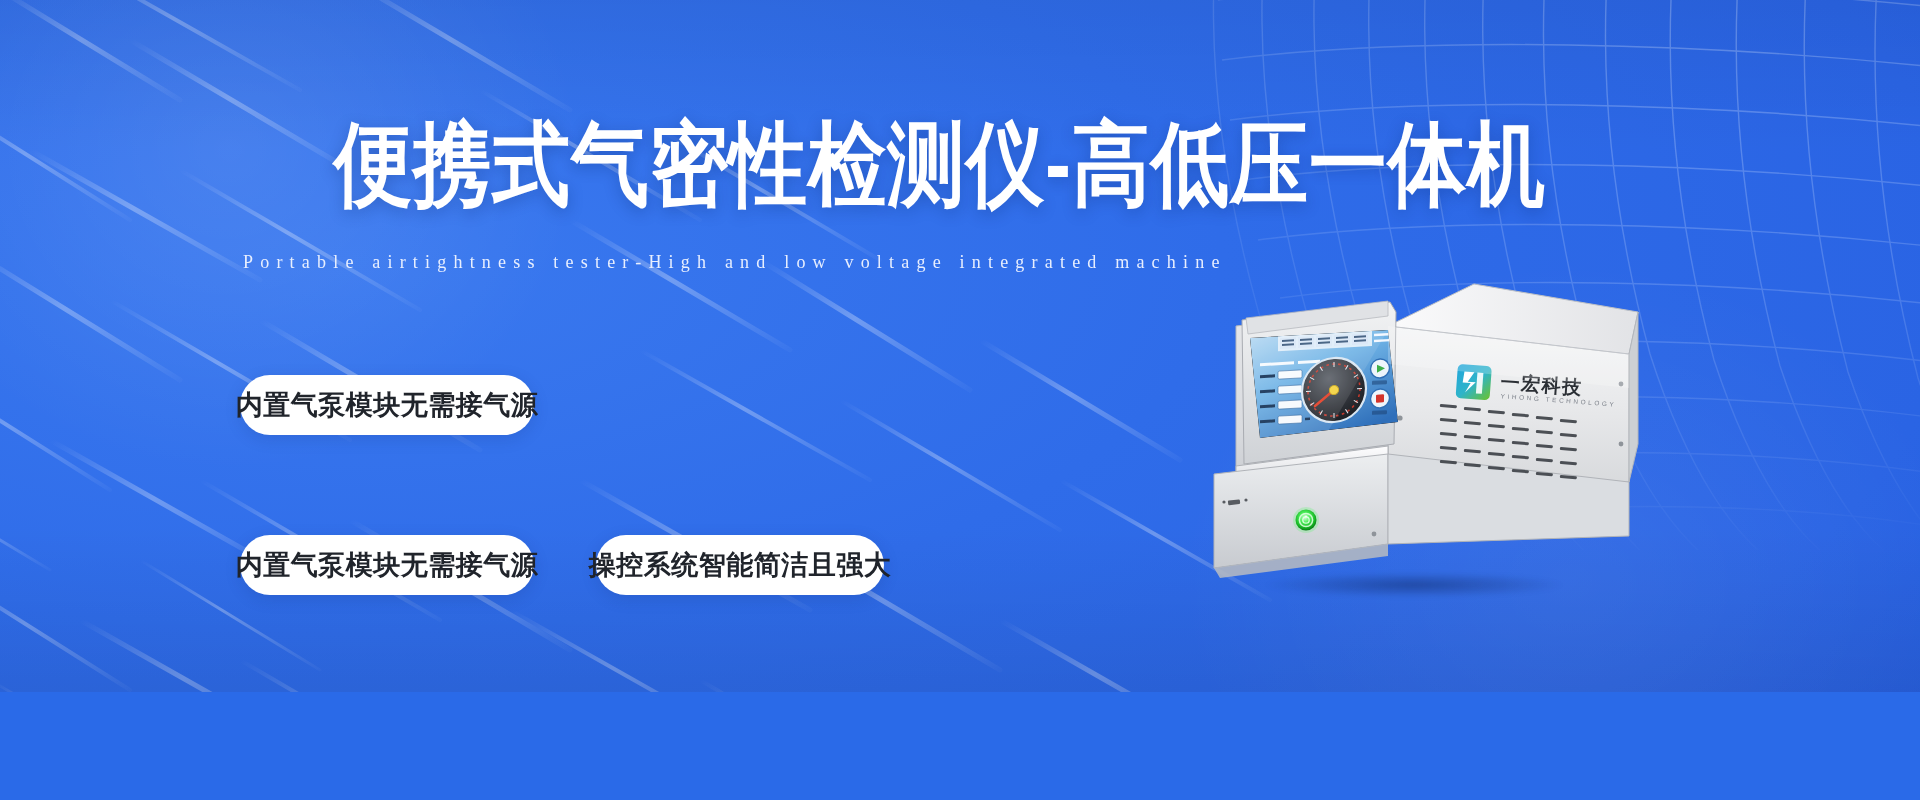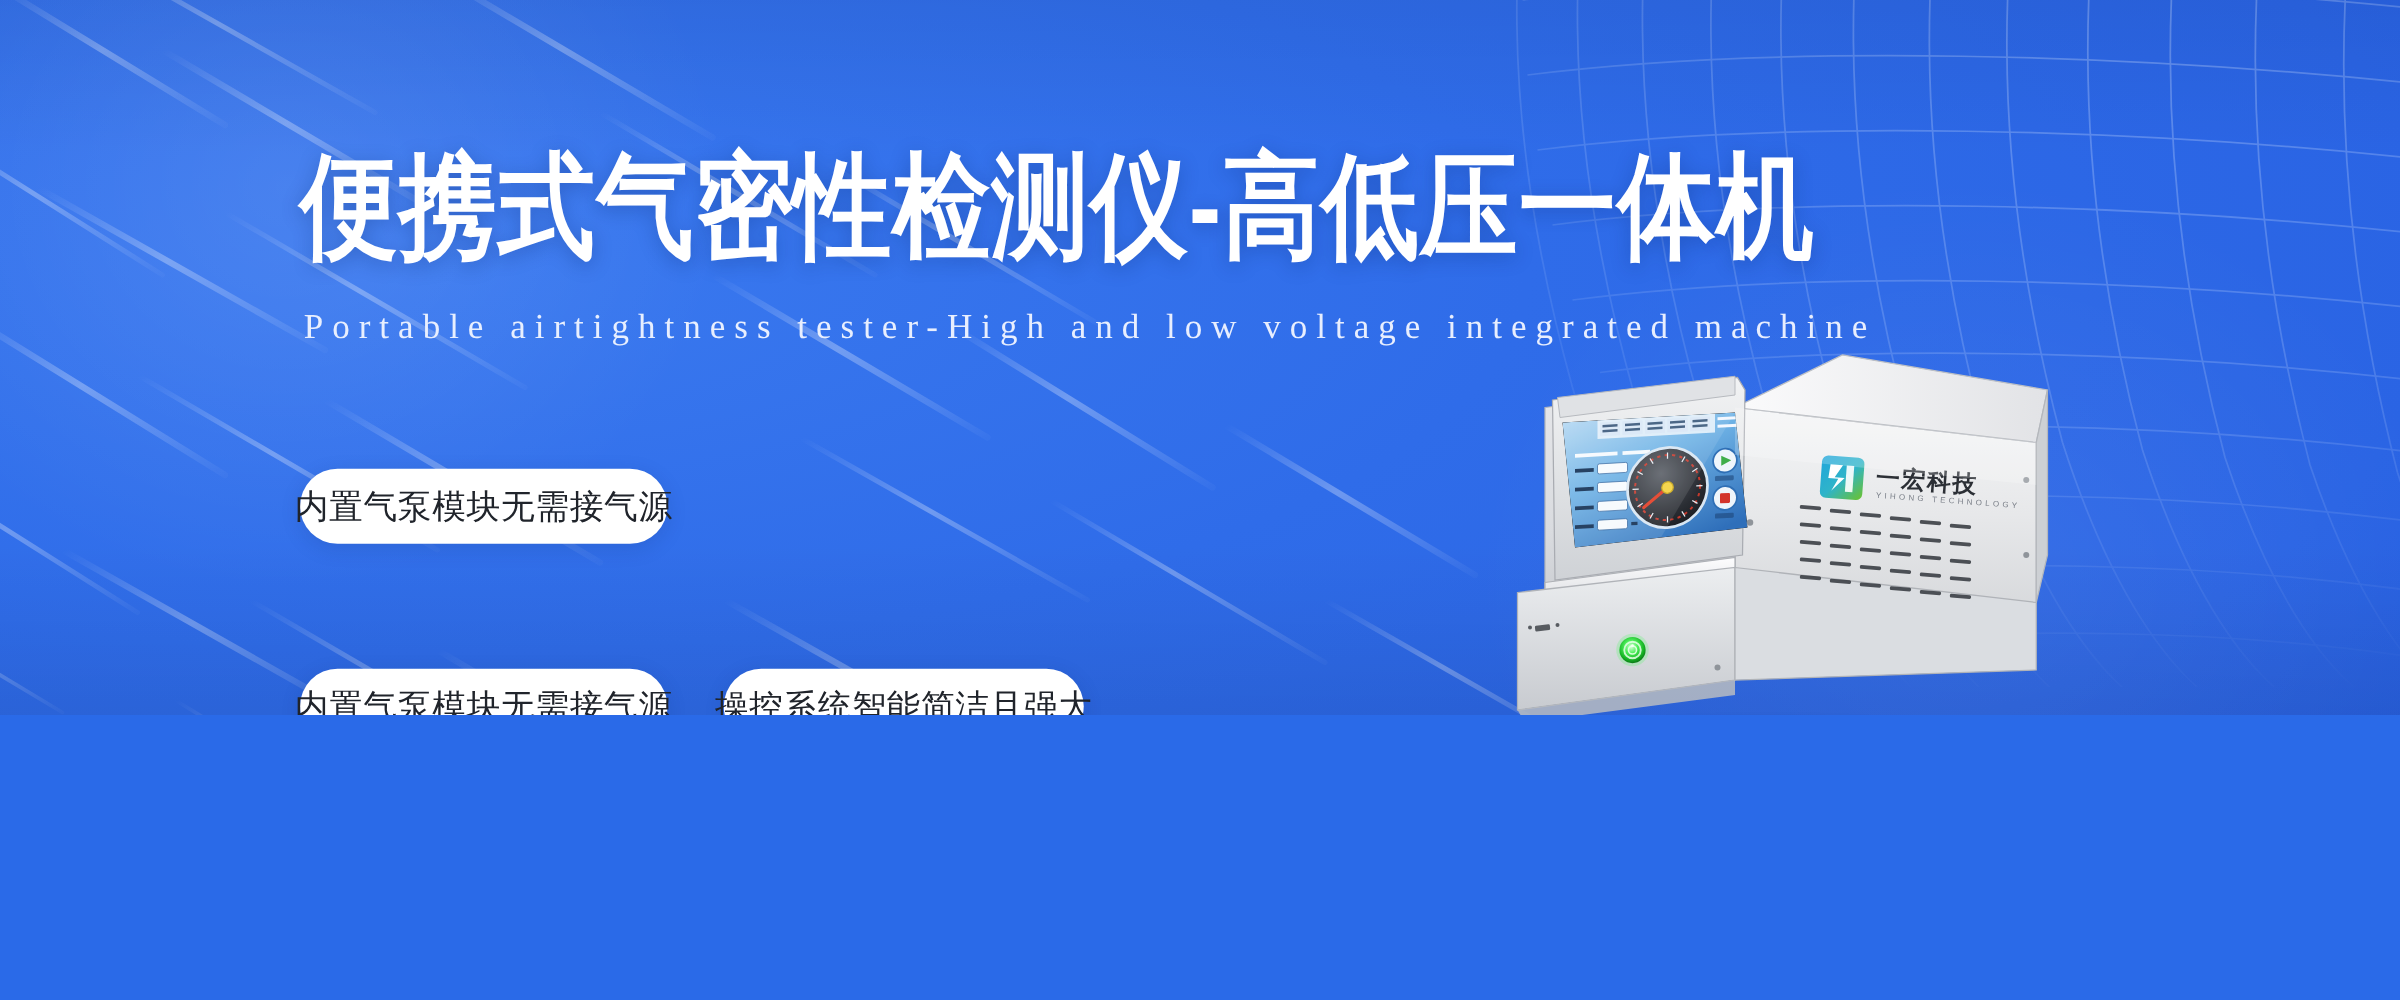--- a/index.html
+++ b/index.html
@@ -2,22 +2,23 @@
 <html><head>
 <meta charset="utf-8">
 <style>
   html,body{margin:0;padding:0;}
   body{
     width:1920px;height:800px;overflow:hidden;
     font-family:"Liberation Sans", sans-serif;
     background:#2a6ae8;
   }
   .banner{
-    position:relative;width:1920px;height:572px;overflow:hidden;
+    position:relative;width:1920px;height:692px;overflow:hidden;
     background:radial-gradient(120% 140% at 18% 38%, #3a79ef 0%, #2f6ce9 38%, #2a64e4 70%, #2459d9 100%);
+    text-align:center;
   }
 
   
   .bg-layer{position:absolute;inset:0;pointer-events:none;}
 
   .rays{position:absolute;left:-120px;top:-80px;width:1500px;height:1050px;opacity:.55;}
   .mesh{position:absolute;right:-60px;top:-230px;width:980px;height:780px;opacity:.38;}
   .glow-tl{
     position:absolute;left:-260px;top:-300px;width:980px;height:900px;
     background:radial-gradient(closest-side, rgba(255,255,255,.085), rgba(255,255,255,0) 72%);
@@ -44,29 +45,29 @@
     letter-spacing:1px;
     white-space:nowrap;
     text-shadow:0 3px 14px rgba(10,40,110,.30);
     transform:scaleY(1.18);
     transform-origin:left top;
   }
   .subline{
     position:absolute;left:243px;top:247px;
     color:#eef3ff;
     font-family:"Liberation Serif", serif;
-    font-size:28px;line-height:30px;
+    font-size:18px;line-height:30px;
     letter-spacing:7.2px;
     white-space:nowrap;
     opacity:.97;
   }
 
   
   .pills{position:absolute;left:240px;top:375px;width:680px;}
-  .pill-row{display:flex;gap:45px;margin-bottom:28px;}
+  .pill-row{display:flex;gap:62px;margin-bottom:28px;font-weight:bold;}
   .pill{
     background:#ffffff;
     border-radius:34px;
     height:60px;
     display:flex;align-items:center;justify-content:center;
     padding:0 24px;
     color:#20242b;
     font-size:27px;
     font-family:"Liberation Sans", sans-serif;
     letter-spacing:.5px;

